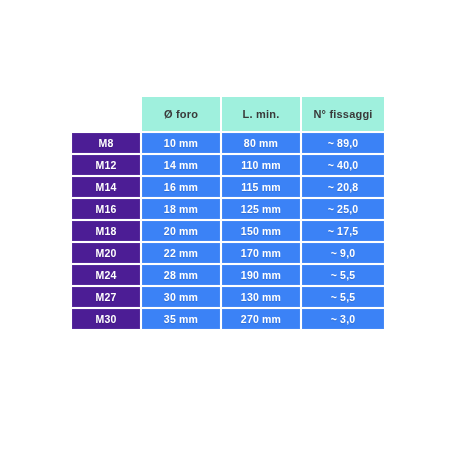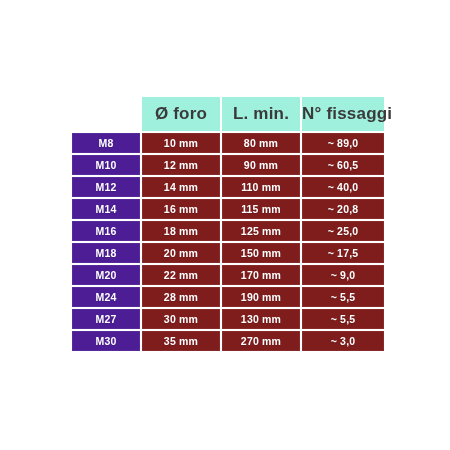--- a/index.html
+++ b/index.html
@@ -51,33 +51,33 @@
 
   
   tr.header-row th.corner-cell {
     background: #ffffff;
     border: none;
   }
   tr.header-row th.head-cell {
     background: #9FF0DD;
     color: #3a3a3a;
     height: 34px;
-    font-size: 17px;
+    font-size: 11px;
   }
 
   
   td.size-cell {
     background: #4c1d95;
     color: #ffffff;
     text-shadow: 0 1px 1px rgba(0,0,0,0.12);
   }
 
   
   td.data-cell {
-    background: #7f1d1d;
+    background: #3b82f6;
     color: #ffffff;
     text-shadow: 0 1px 1px rgba(0,0,0,0.15);
   }
 
   
   table.spec-table tbody tr td {
     box-shadow: inset 0 0 0 0.5px rgba(255,255,255,0.12);
   }
 </style>
 </head>
@@ -98,26 +98,20 @@
         <th class="head-cell">L. min.</th>
         <th class="head-cell">N° fissaggi</th>
       </tr>
     </thead>
     <tbody id="table-body">
         <tr>
           <td class="size-cell">M8</td>
           <td class="data-cell">10 mm</td>
           <td class="data-cell">80 mm</td>
           <td class="data-cell">~ 89,0</td>
-        </tr>
-        <tr>
-          <td class="size-cell">M10</td>
-          <td class="data-cell">12 mm</td>
-          <td class="data-cell">90 mm</td>
-          <td class="data-cell">~ 60,5</td>
         </tr>
         <tr>
           <td class="size-cell">M12</td>
           <td class="data-cell">14 mm</td>
           <td class="data-cell">110 mm</td>
           <td class="data-cell">~ 40,0</td>
         </tr>
         <tr>
           <td class="size-cell">M14</td>
           <td class="data-cell">16 mm</td>

